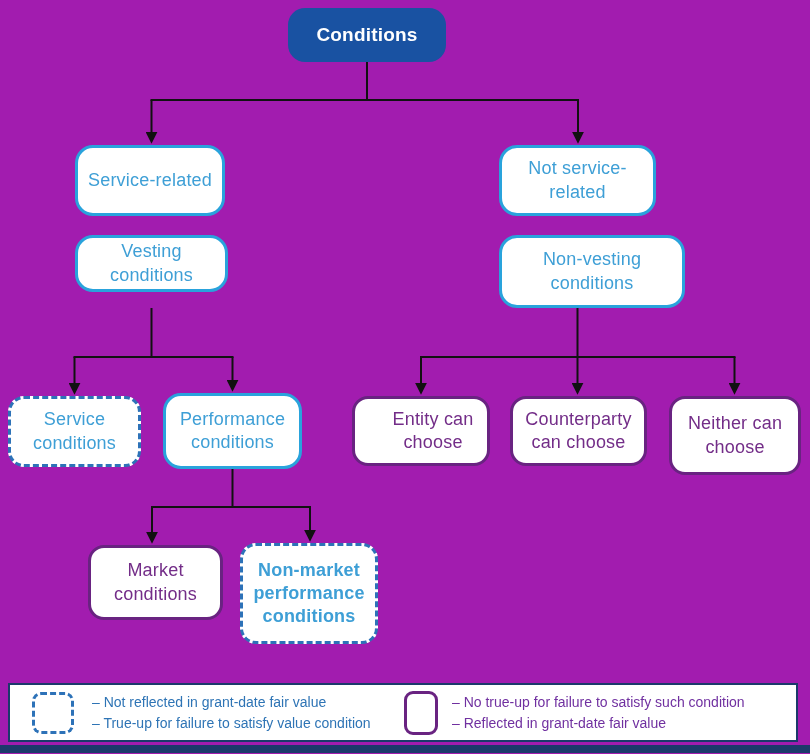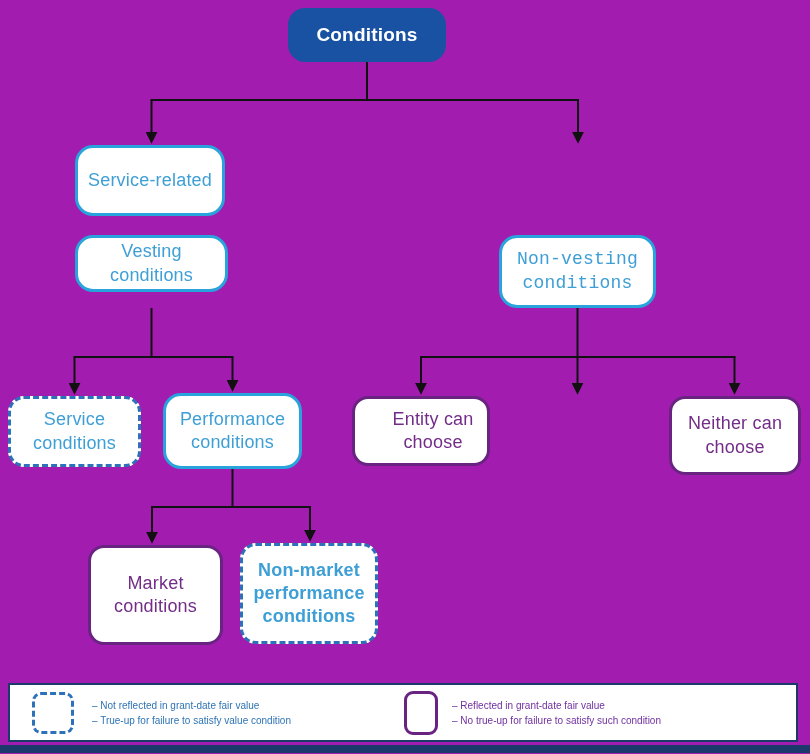--- a/index.html
+++ b/index.html
@@ -17,21 +17,21 @@
   .node.purple { border:3px solid #692381; color:#732D88; border-radius:16px; }
 
   .legend { position:absolute; left:8px; top:683px; width:790px; height:59px;
             border:2px solid #1B3A6B; box-sizing:border-box; background:#ffffff; }
   .lg-group { position:absolute; top:0; height:100%; display:flex; align-items:center; }
   .lg-group.g1 { left:22px; }
   .lg-group.g2 { left:394px; }
   .swatch { box-sizing:border-box; flex:0 0 auto; }
   .swatch.dashed-swatch { width:42px; height:42px; border:3px dashed #2D72B8; border-radius:9px; margin-right:18px; }
   .swatch.solid-swatch  { width:34px; height:44px; border:3px solid #692381; border-radius:9px; margin-right:14px; }
-  .lg-lines { font-size:10px; line-height:1.5; white-space:nowrap; }
+  .lg-lines { font-size:14px; line-height:1.5; white-space:nowrap; }
   .lg-lines.blue   { color:#2E74B5; }
   .lg-lines.purple { color:#7030A0; }
 
   .bottom-bar { position:absolute; left:0; top:745px; width:810px; height:8px; background:#1B3A6B; }
 </style>
 </head>
 <body>
 
 <div class="canvas">
 
@@ -66,69 +66,77 @@
     </g>
   </svg>
 
   <div class="node filled" style="left:288px; top:8px; width:158px; height:54px;">
     <span>Conditions</span>
   </div>
 
   <div class="node blue" style="left:75px; top:145px; width:150px; height:71px;">
     <span>Service-related</span>
   </div>
+  <div class="node blue" style="left:499px; top:145px; width:157px; height:71px;">
+    <span>Not service-</span>
+    <span>related</span>
+  </div>
 
   <div class="node blue" style="left:75px; top:235px; width:153px; height:57px;">
     <span>Vesting</span>
     <span>conditions</span>
   </div>
-  <div class="node blue" style="left:499px; top:235px; width:157px; height:73px;font-family:Liberation Mono, monospace;">
+  <div class="node blue" style="left:499px; top:235px; width:186px; height:73px;">
     <span>Non-vesting</span>
     <span>conditions</span>
   </div>
 
   <div class="node dashed" style="left:8px; top:396px; width:133px; height:71px;">
     <span>Service</span>
     <span>conditions</span>
   </div>
   <div class="node blue" style="left:163px; top:393px; width:139px; height:76px;">
     <span>Performance</span>
     <span>conditions</span>
   </div>
   <div class="node purple" style="left:352px; top:396px; width:138px; height:70px;padding-left:24px;">
     <span>Entity can</span>
     <span>choose</span>
   </div>
+  <div class="node purple" style="left:510px; top:396px; width:137px; height:70px;">
+    <span>Counterparty</span>
+    <span>can choose</span>
+  </div>
   <div class="node purple" style="left:669px; top:396px; width:132px; height:79px;">
     <span>Neither can</span>
     <span>choose</span>
   </div>
 
-  <div class="node purple" style="left:88px; top:545px; width:135px; height:100px;text-align:right;">
+  <div class="node purple" style="left:88px; top:545px; width:135px; height:75px;text-align:right;">
     <span>Market</span>
     <span>conditions</span>
   </div>
   <div class="node dashed" style="left:240px; top:543px; width:138px; height:101px;font-weight:bold;">
     <span>Non-market</span>
     <span>performance</span>
     <span>conditions</span>
   </div>
 
   <div class="legend">
     <div class="lg-group g1">
       <span class="swatch dashed-swatch"></span>
       <div class="lg-lines blue">
         <div>–  Not reflected in grant-date fair value</div>
         <div>–  True-up for failure to satisfy value condition</div>
       </div>
     </div>
     <div class="lg-group g2">
       <span class="swatch solid-swatch"></span>
       <div class="lg-lines purple">
+        <div>–  No true-up for failure to satisfy such condition</div>
         <div>–  Reflected in grant-date fair value</div>
-        <div>–  No true-up for failure to satisfy such condition</div>
       </div>
     </div>
   </div>
 
   <div class="bottom-bar"></div>
 
 </div>
 
 </body></html>

